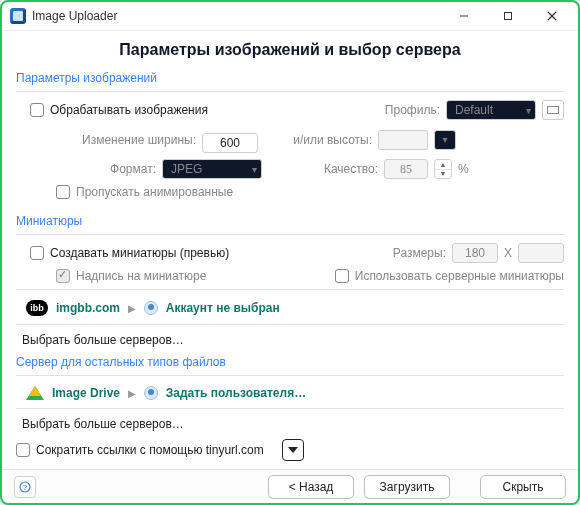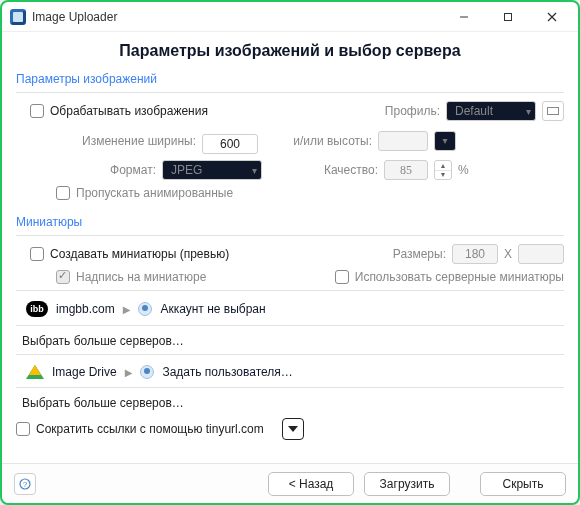--- a/index.html
+++ b/index.html
@@ -123,21 +123,21 @@
   }
   .small-muted { color:#888; }
   .server-row {
     display:flex; align-items:center; gap:8px; padding:4px 0 4px 10px;
   }
   .srv-icon {
     width:22px;height:16px;border-radius:8px;
     background:#000000;color:#fff;font-size:9px;font-weight:700;
     display:flex;align-items:center;justify-content:center;
   }
-  .srv-name { font-weight:400; color:#0f172a; }
+  .srv-name { font-weight:700; color:#0f766e; }
   .arrow-sep { color:#999; font-size:10px; }
   .user-icon {
     width:14px;height:14px;border-radius:50%;
     background:#dbe9f6;border:1px solid #9ec1e4;position:relative;
   }
   .user-icon::after{content:"";position:absolute;left:3px;top:2px;width:6px;height:6px;border-radius:50%;background:#4a86c5;}
   .gdrive {
     width:18px;height:14px;position:relative;
   }
   .gdrive::before{content:"";position:absolute;left:0;top:0;border-left:9px solid transparent;border-right:9px solid transparent;border-bottom:14px solid #34a853;}
@@ -279,20 +279,21 @@
       <span class="srv-name">imgbb.com</span>
       <span class="arrow-sep">▶</span>
       <span class="user-icon"></span>
       <span class="srv-name">Аккаунт не выбран</span>
     </div>
     <div class="hr"></div>
     <div class="row" style="padding-left:6px">
       <span class="linklike">Выбрать больше серверов…</span>
     </div>
 
+    <div class="group-title">Сервер для остальных типов файлов</div>
     <div class="hr"></div>
     <div class="server-row">
       <div class="gdrive"></div>
       <span class="srv-name">Image Drive</span>
       <span class="arrow-sep">▶</span>
       <span class="user-icon"></span>
       <span class="srv-name">Задать пользователя…</span>
     </div>
     <div class="hr"></div>
     <div class="row" style="padding-left:6px">

